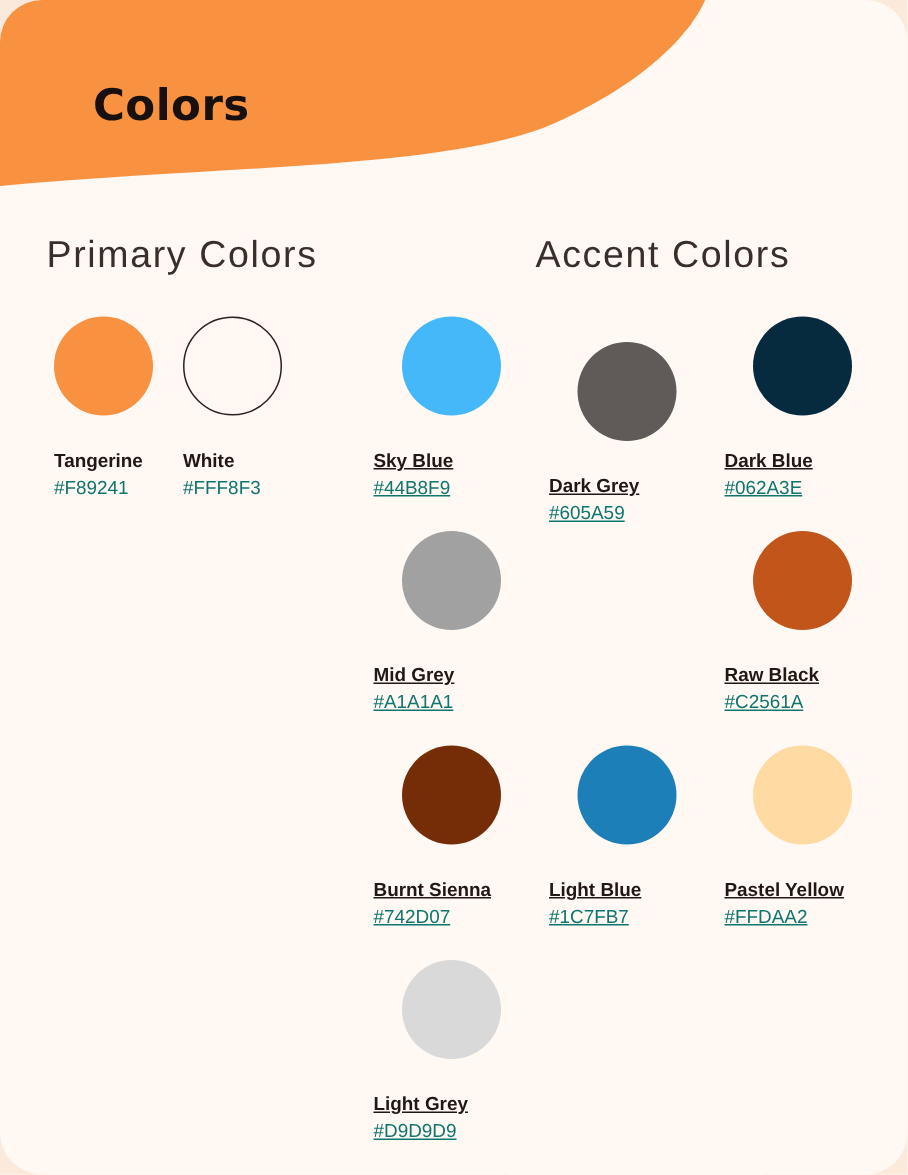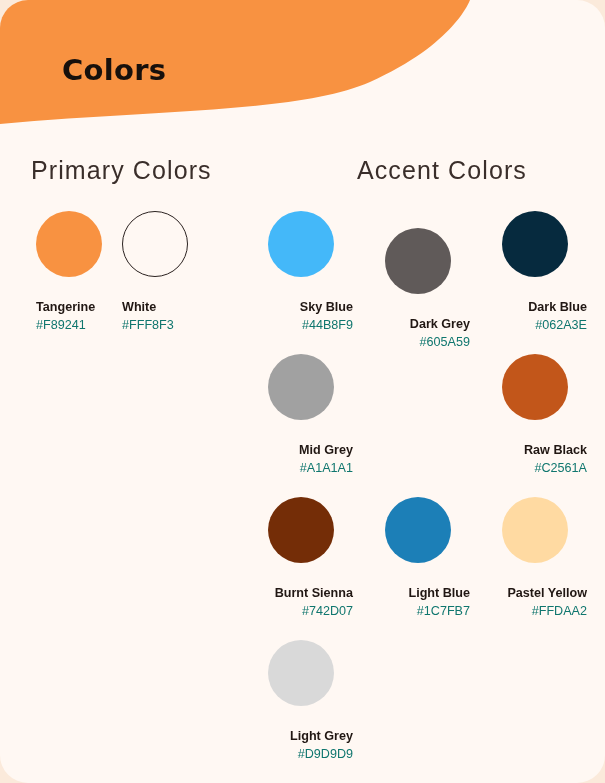--- a/index.html
+++ b/index.html
@@ -97,21 +97,21 @@
   }
 
   
   .group-primary .swatch-dot { margin-left: 0; }
   .group-primary .swatch-name,
   .group-primary .swatch-hex { text-align: left; }
 
   
   .group-accent .swatch-dot { margin: 0 auto; }
   .group-accent .swatch-name,
-  .group-accent .swatch-hex { text-align: right; }
+  .group-accent .swatch-hex { text-align: left; text-decoration: underline; }
 </style>
 </head>
 <body>
 
 <div id="card">
 
   <div id="header-blob">
     <svg viewBox="0 0 605 140" preserveAspectRatio="none" aria-hidden="true">
       <path id="blob-path" d="M0,0 L470,0 C470,0 455,44 370,82 C300,113 150,110 0,124 Z" fill="#F89241"></path>
     </svg>

